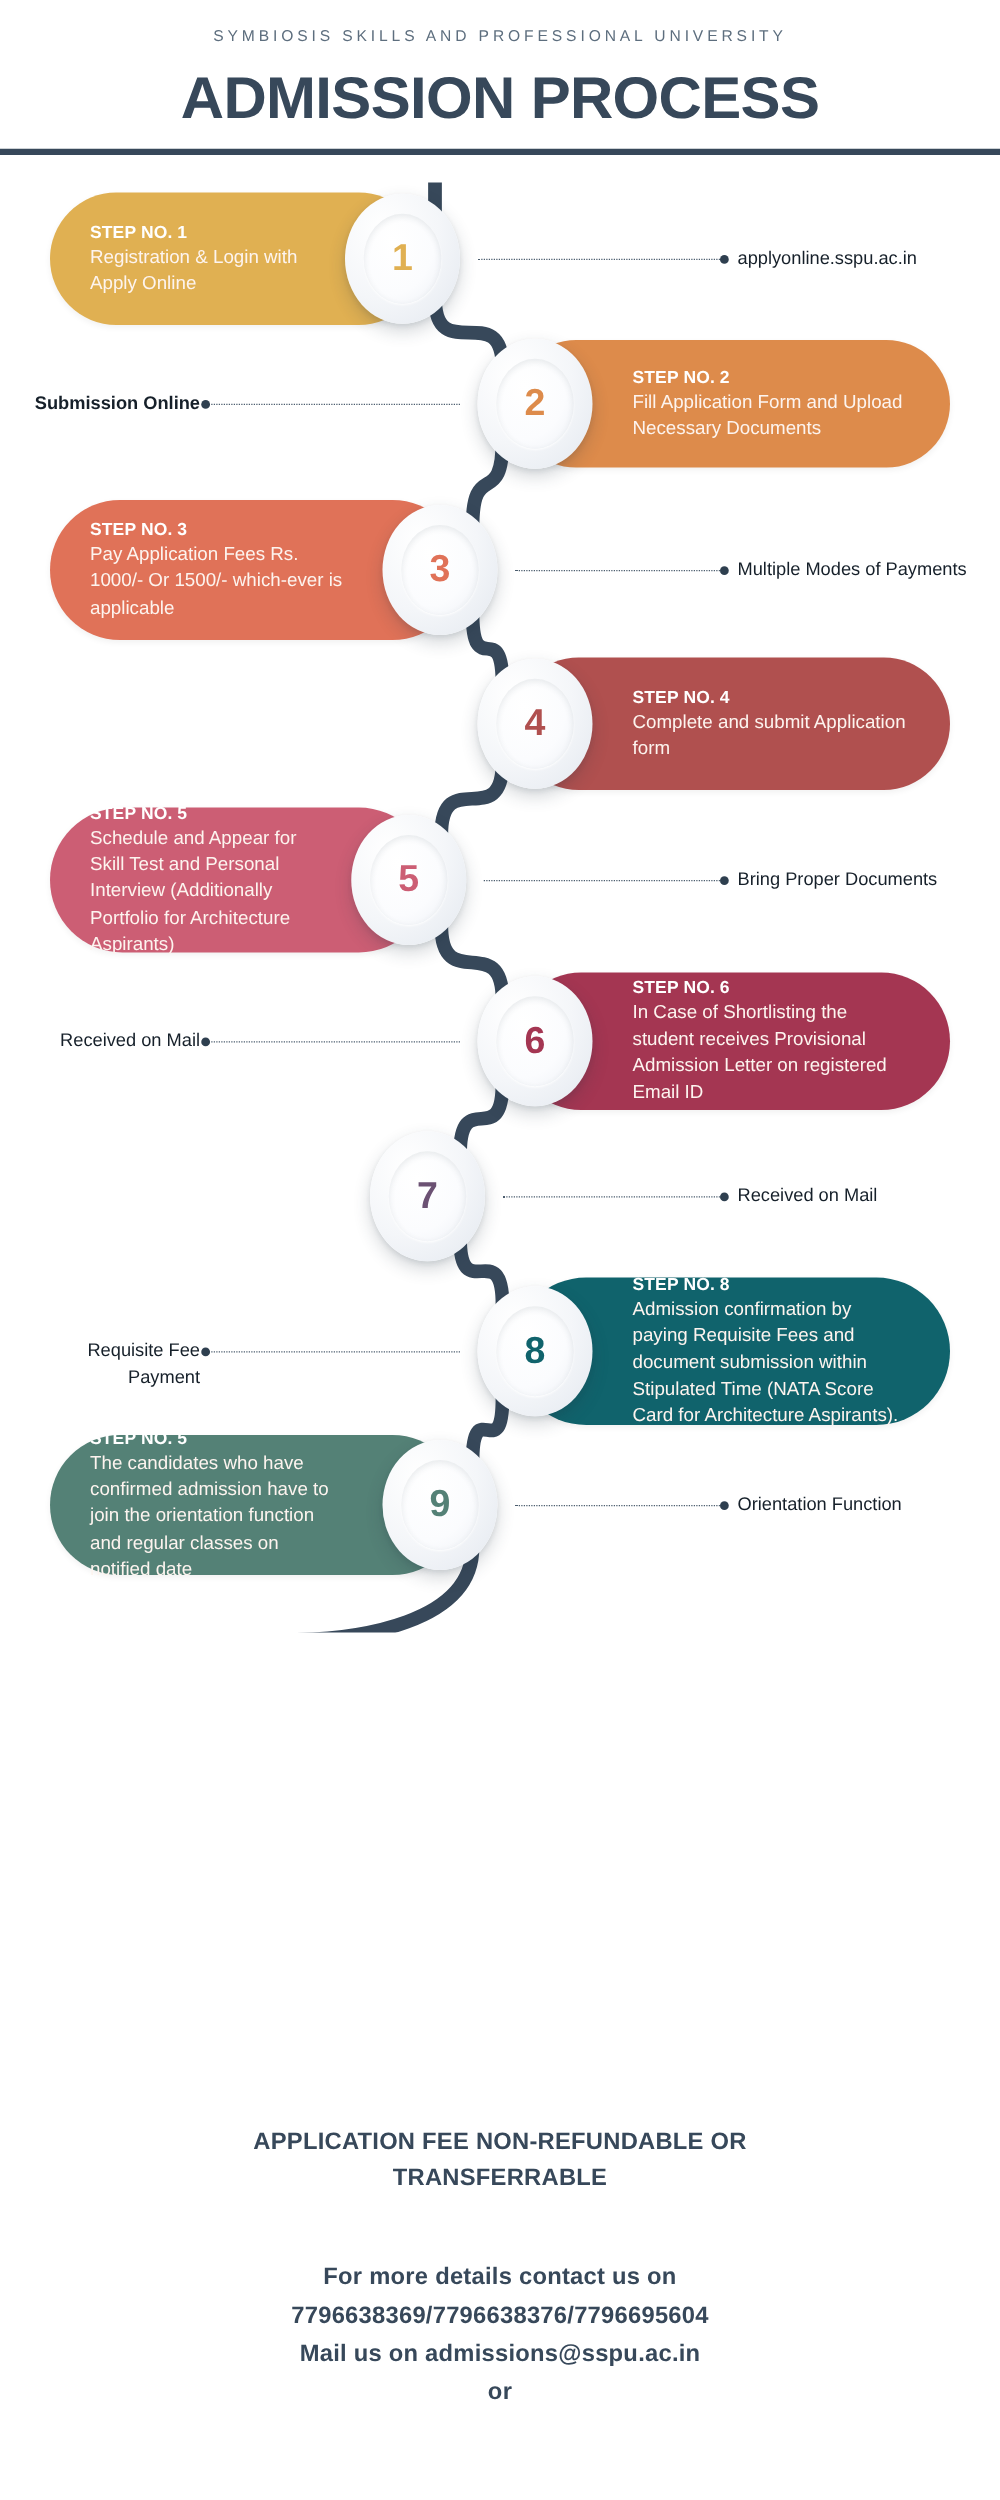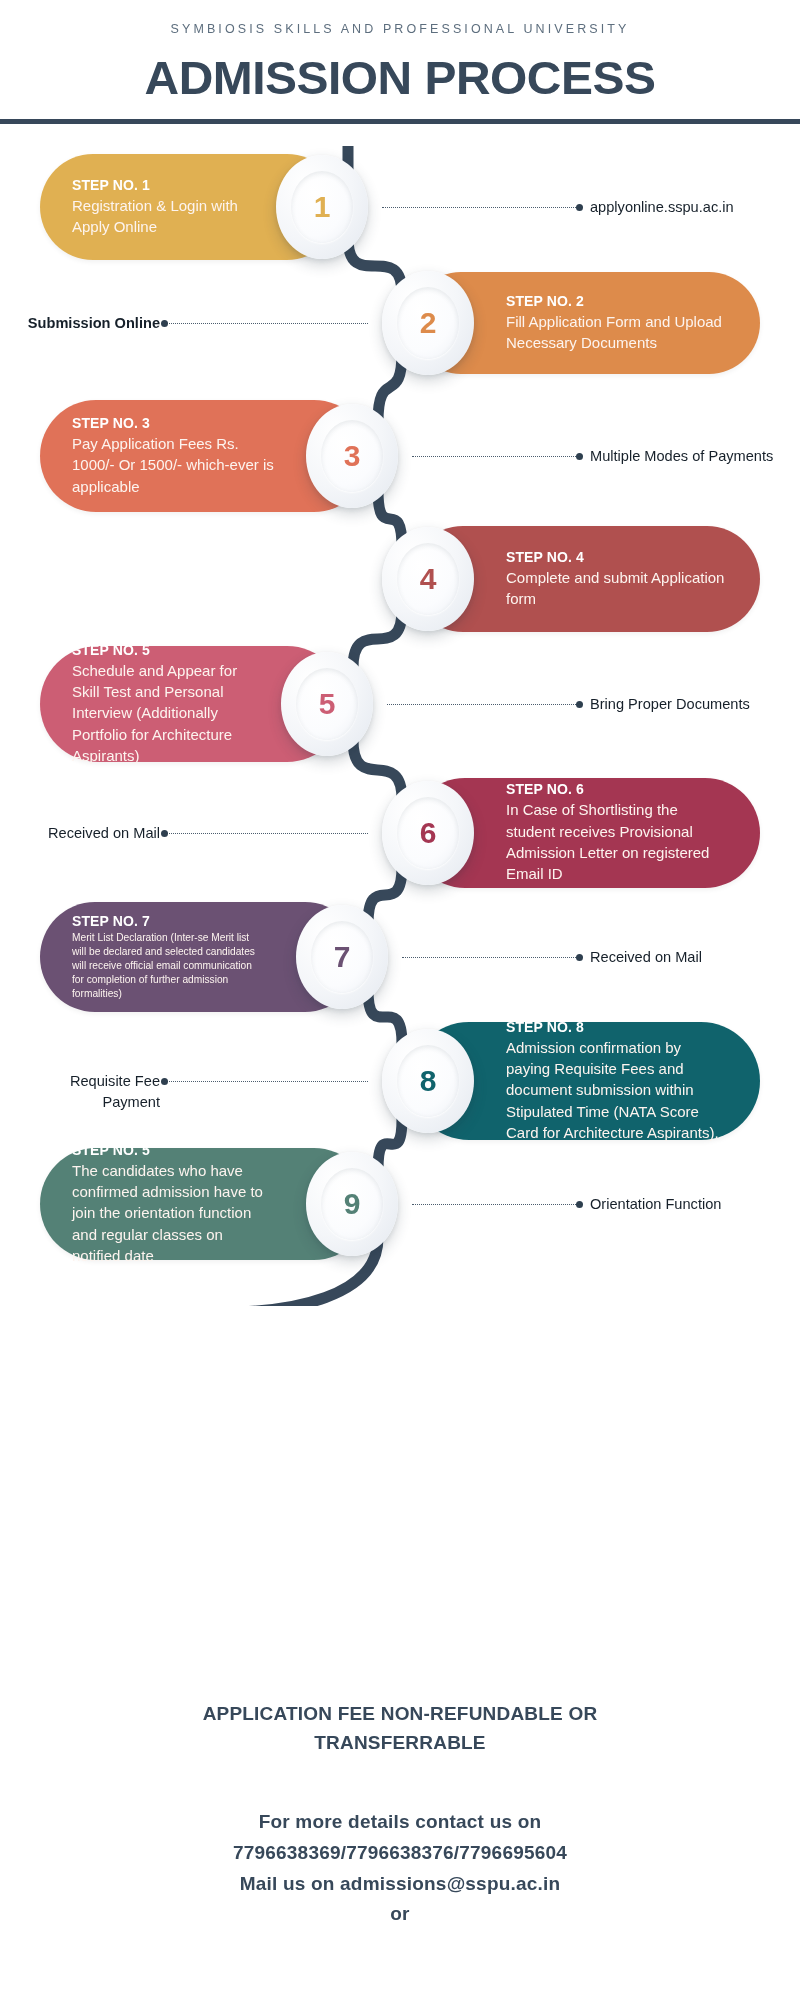--- a/index.html
+++ b/index.html
@@ -188,26 +188,20 @@
             <div class="step-desc">In Case of Shortlisting the student receives Provisional Admission Letter on registered Email ID</div>
           </div>
         </div>
         <div class="medallion" style="left: 382px;">
           <div class="medallion-inner">
             <div class="medallion-num" style="color: rgb(164, 54, 82);">6</div>
           </div>
         </div>
       </div>
       <div class="step" style="left: 0px; right: 0px; top: 756px; height: 110px;">
-        <div class="pill left" style="width: 320px; background: rgb(107, 81, 115); left: 40px;">
-          <div class="pill-text">
-            <div class="step-title">STEP NO. 7</div>
-            <div class="step-desc small">Merit List Declaration (Inter-se Merit list will be declared and selected candidates will receive official email communication for completion of further admission formalities)</div>
-          </div>
-        </div>
         <div class="medallion" style="left: 296px;">
           <div class="medallion-inner">
             <div class="medallion-num" style="color: rgb(107, 81, 115);">7</div>
           </div>
         </div>
       </div>
       <div class="step" style="left: 0px; right: 0px; top: 876px; height: 118px;">
         <div class="pill right" style="width: 350px; background: rgb(16, 99, 108); right: 40px;">
           <div class="pill-text">
             <div class="step-title">STEP NO. 8</div>

